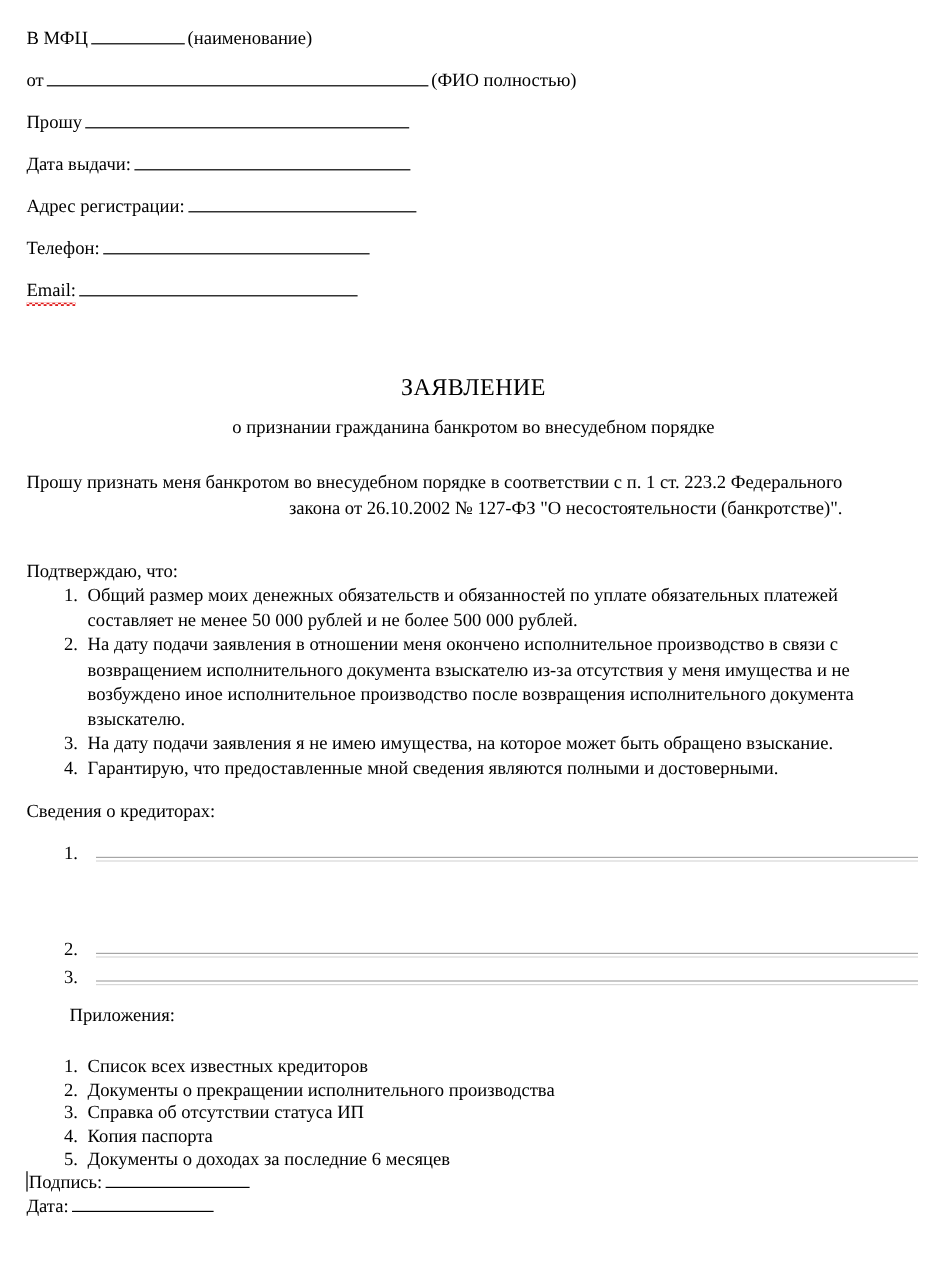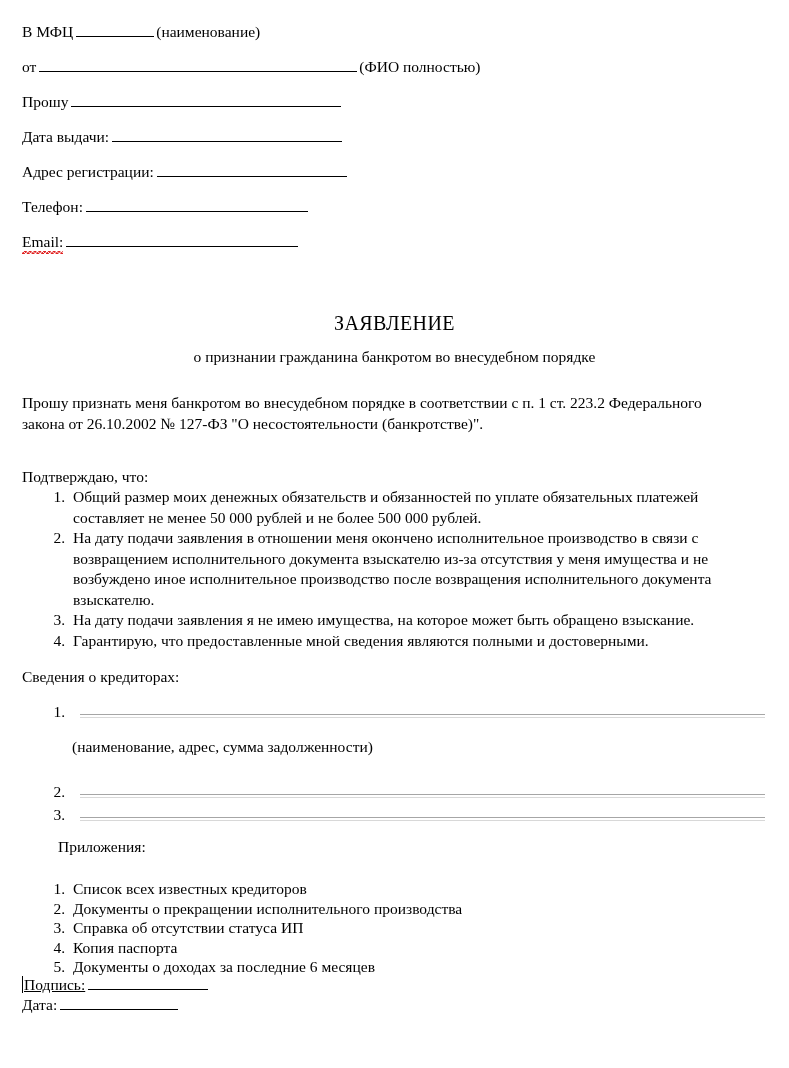--- a/index.html
+++ b/index.html
@@ -95,20 +95,21 @@
     font-size: 15.5px;
   }
 
   
   .para {
     position: absolute;
     left: 22px;
     font-size: 15.5px;
     line-height: 21px;
     color: #000;
+    text-align: right;
   }
   .para-intro { top: 392px; width: 680px; }
   .para-confirm { top: 466px; }
   .para-creditors { top: 666px; }
   .para-attach { top: 836px; margin-left: 36px; }
 
   
   ol.doc-list {
     position: absolute;
     margin: 0;
@@ -183,21 +184,21 @@
   }
 
   
   .footer-line {
     position: absolute;
     left: 22px;
     font-size: 15.5px;
     white-space: nowrap;
   }
   #date-line { top: 995px; }
-  #signature-line { top: 975px; text-decoration: underline; }
+  #signature-line { top: 975px; }
   .fill.w-date-f { width: 118px; }
   .fill.w-sign-f { width: 120px; }
 
   .caret {
     display: inline-block;
     width: 1px;
     height: 17px;
     background: #000;
     vertical-align: -3px;
     margin-right: 1px;
@@ -267,21 +268,20 @@
     </li>
   </ol>
 
   <div class="para para-creditors">Сведения о кредиторах:</div>
 
   <div class="creditor-row" id="creditor-1">
     <span class="num">1.</span>
     <span class="rule"></span>
   </div>
 
-  <div class="creditor-hint">(наименование, адрес, сумма задолженности)</div>
 
   <div class="creditor-row" id="creditor-2">
     <span class="num">2.</span>
     <span class="rule"></span>
   </div>
 
   <div class="creditor-row" id="creditor-3">
     <span class="num">3.</span>
     <span class="rule"></span>
   </div>

